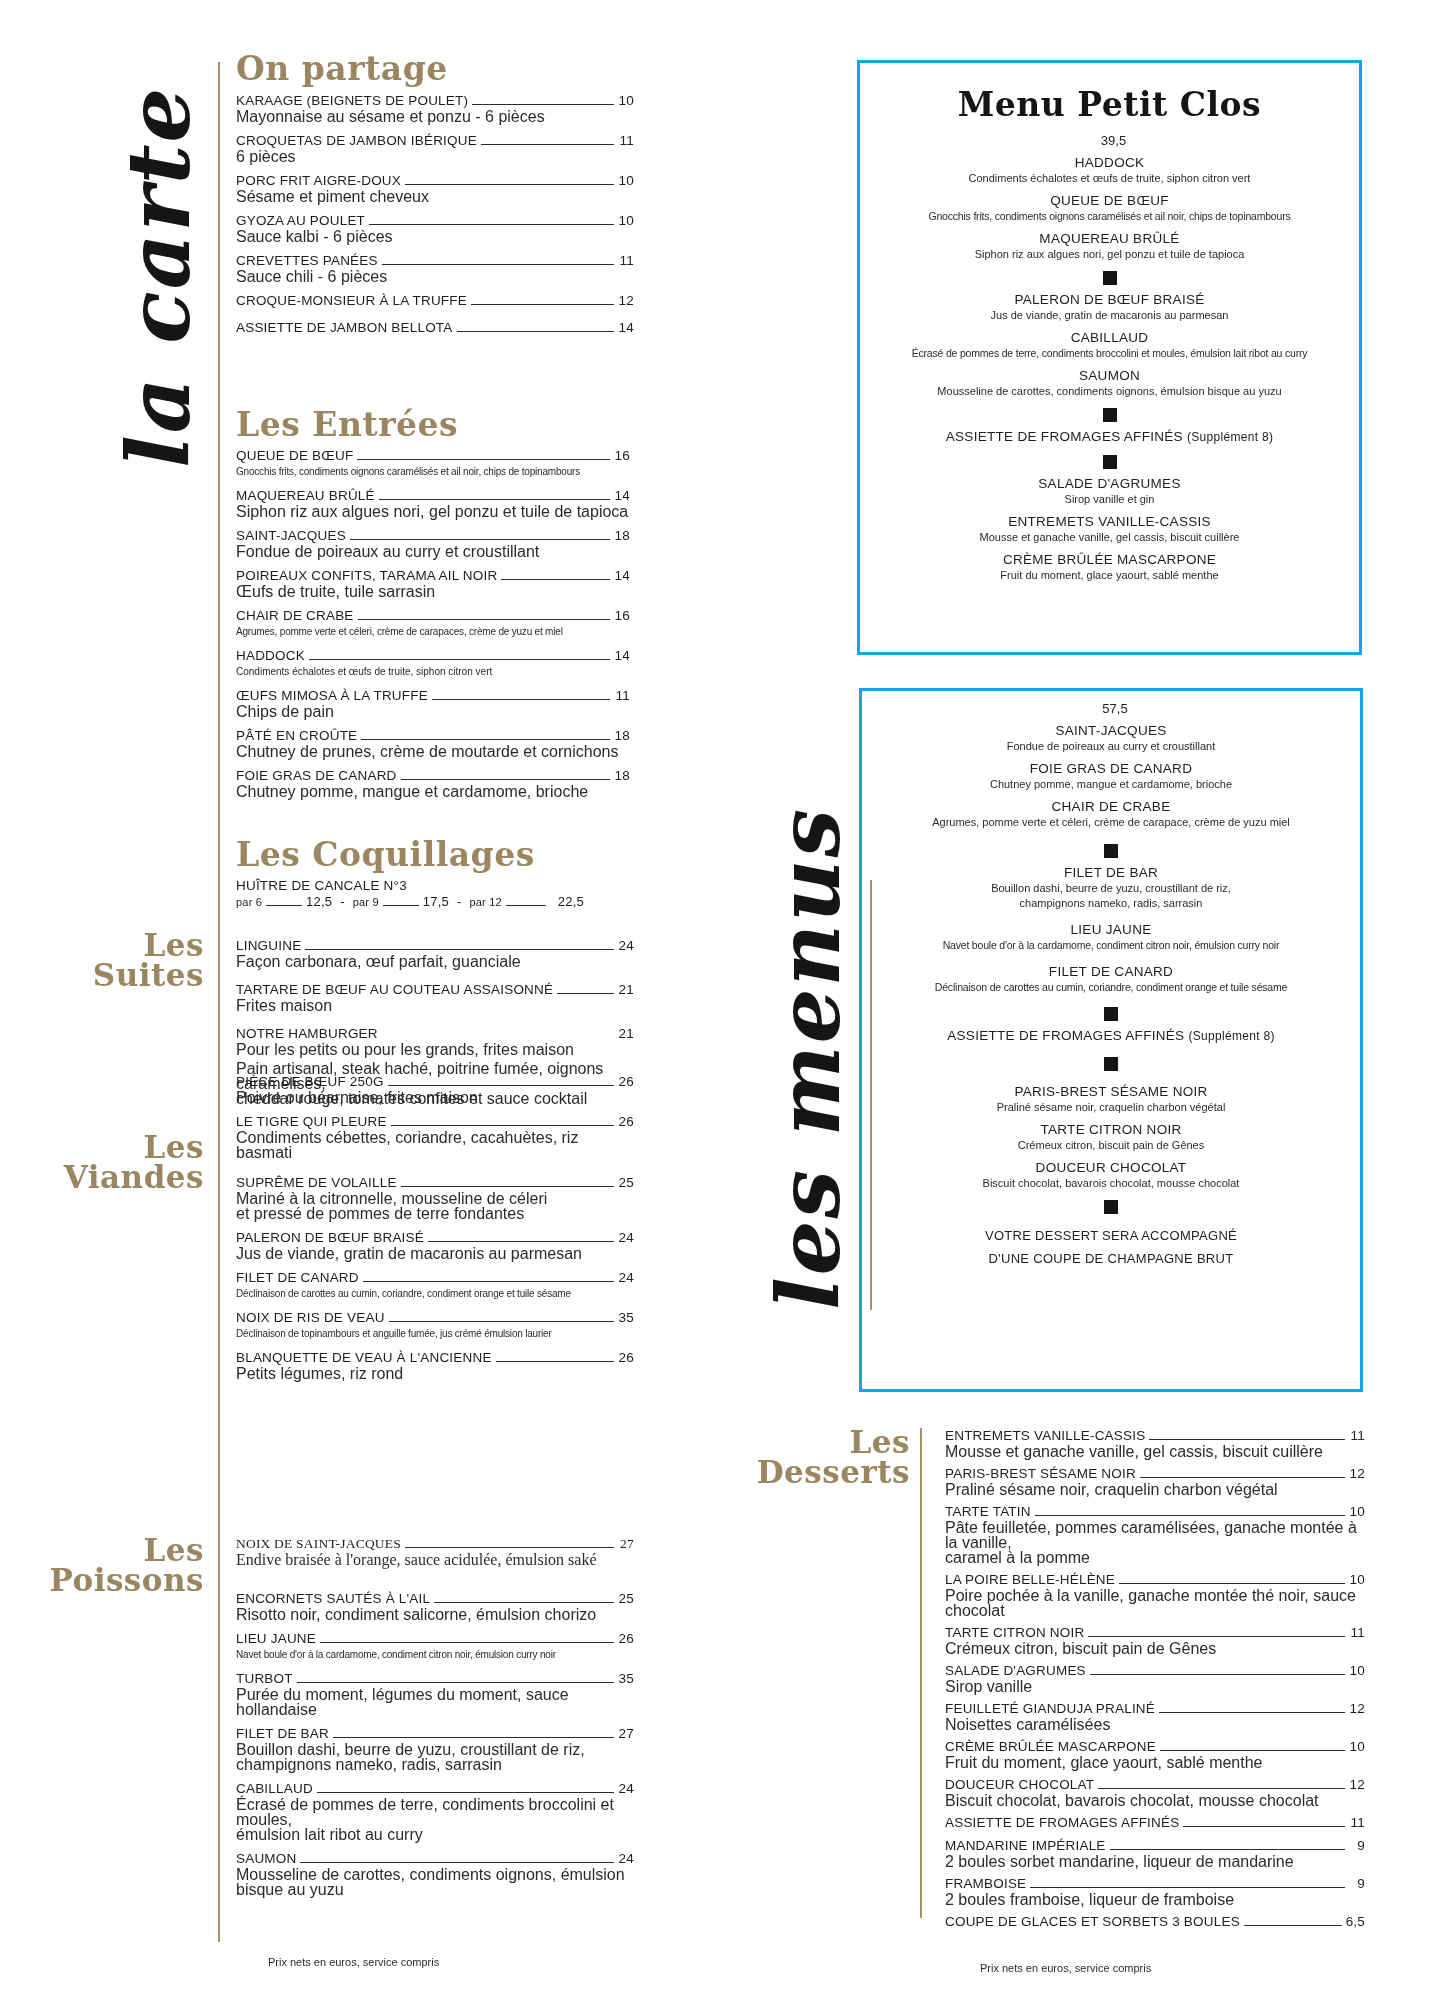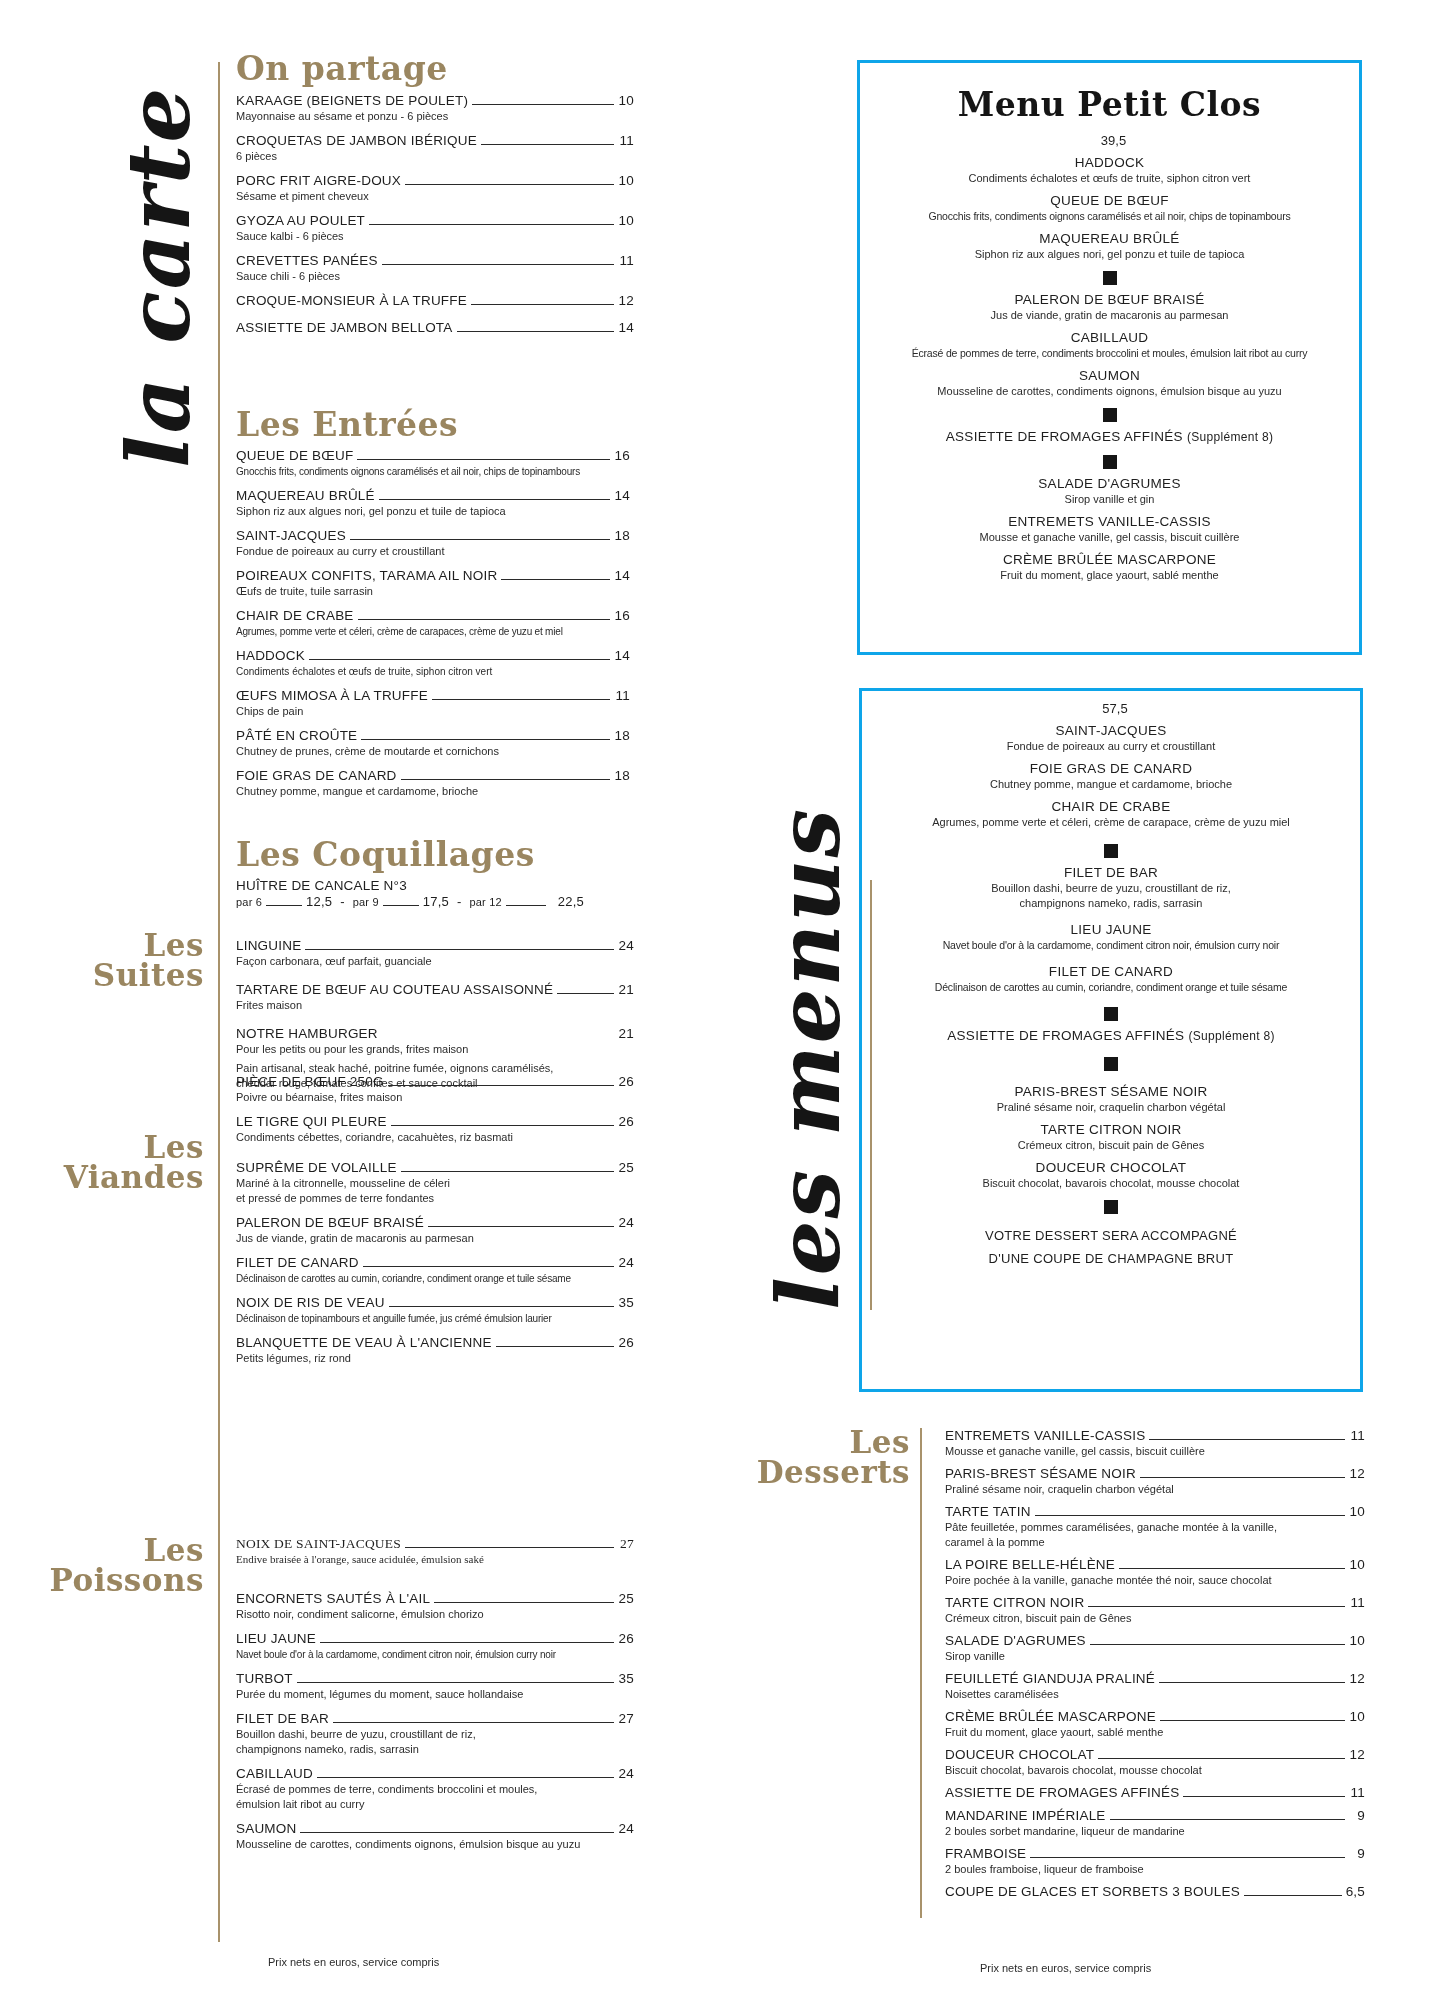--- a/index.html
+++ b/index.html
@@ -31,21 +31,21 @@
   .side-label { position: absolute; text-align: right; font-size: 31px; line-height: 30px; }
 
   
   .items { position: absolute; }
   .item { position: relative; }
   .row { display: flex; align-items: flex-end; font-size: 13.5px; line-height: 16px; letter-spacing: 0.2px; }
   .row .name { white-space: nowrap; }
   .row .name small { font-size: 12px; letter-spacing: 0; }
   .row .lead { flex: 1; border-bottom: 1px solid #2a2a2a; margin: 0 4px 4px 4px; min-width: 10px; }
   .row .price { white-space: nowrap; text-align: right; min-width: 16px; }
-  .desc { font-size: 11px; line-height: 15px; color: #2b2b2b; }
+  .desc { font-size: 16px; line-height: 15px; color: #2b2b2b; }
 
   
   .menu-box { position: absolute; border: 3px solid #0ea5e9; text-align: center; }
   .menu-title { font-size: 33px; color: #151515; margin-top: 24px; line-height: 1.1; }
   .menu-price { font-size: 13px; margin-top: 10px; margin-left: 8px; }
   .m-item { margin-top: 6px; }
   .m-name { font-size: 13.5px; line-height: 17px; letter-spacing: 0.3px; }
   .m-name small { font-size: 12px; }
   .m-desc { font-size: 11px; line-height: 15px; color: #2b2b2b; }
   .sq { width: 14px; height: 14px; background: #151515; margin: 9px auto 6px auto; }

